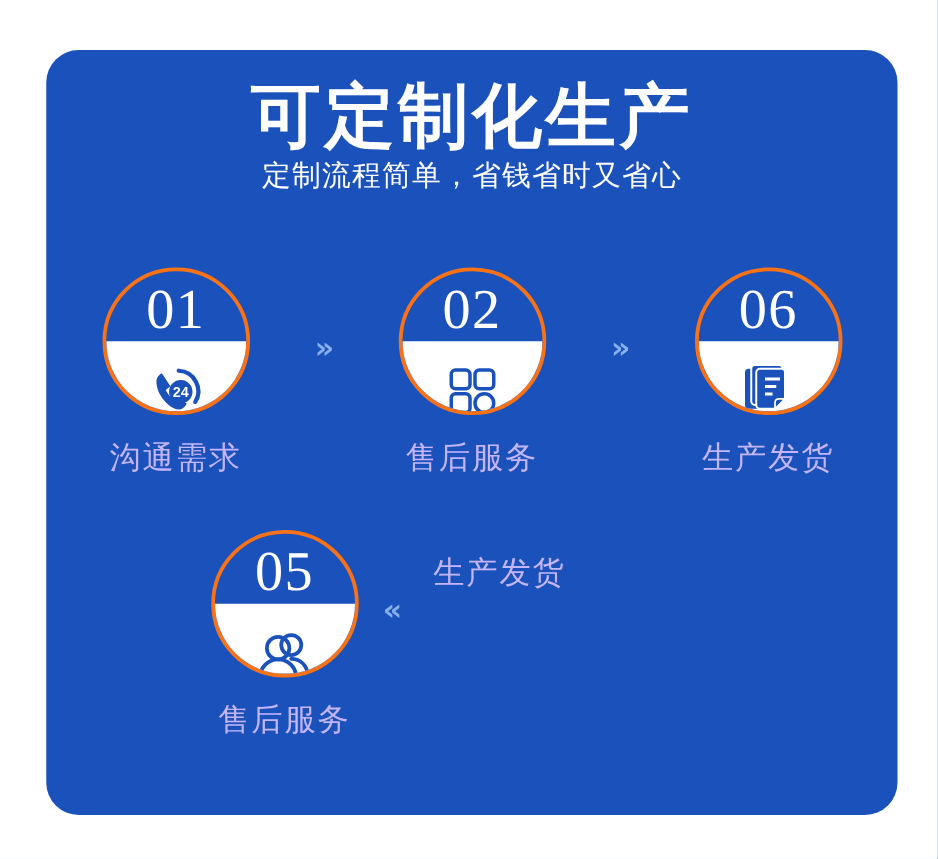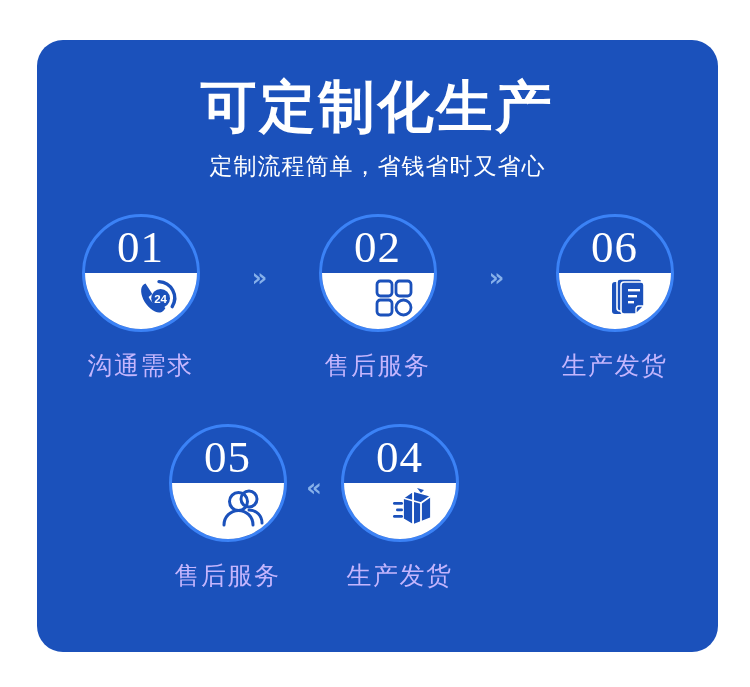--- a/index.html
+++ b/index.html
@@ -38,21 +38,21 @@
     top: 24px;
     width: 681px;
     text-align: center;
   }
   .title {
     font-size: 56px;
     font-weight: bold;
     color: #ffffff;
     letter-spacing: 3px;
     line-height: 1.05;
-    margin: 14px;
+    margin: 0;
   }
   .subtitle {
     margin: 2px 0 0 0;
     font-size: 23px;
     color: #ffffff;
     letter-spacing: 1px;
     font-weight: normal;
   }
 
   
@@ -70,21 +70,21 @@
     display: flex;
     flex-direction: column;
     align-items: center;
   }
 
   .circle {
     position: relative;
     width: 118px;
     height: 118px;
     border-radius: 50%;
-    border: 3px solid #3b82f6;
+    border: 3px solid #f97316;
     box-sizing: border-box;
     overflow: hidden;
     background: #1b51bb;
   }
   .circle-bottom {
     position: absolute;
     left: 0;
     bottom: 0;
     width: 100%;
     height: 50%;
@@ -98,26 +98,26 @@
     text-align: center;
     font-family: "Liberation Serif", "DejaVu Serif", serif;
     font-size: 45px;
     line-height: 52px;
     color: #ffffff;
     letter-spacing: 1px;
     font-weight: normal;
   }
   .circle-icon {
     position: absolute;
-    left: 16px;
+    left: 0;
     top: 59px;
     width: 100%;
     height: 59px;
     display: flex;
-    align-items: flex-start;
+    align-items: flex-end;
     justify-content: center;
   }
   .circle-icon svg { display: block; }
 
   .step-label {
     margin-top: 17px;
     font-size: 25px;
     color: #c4b5fd;
     letter-spacing: 1.5px;
     white-space: nowrap;
@@ -222,37 +222,20 @@
               <path d="M3 39 c0 -8.1 6.5 -14.6 14.5 -14.6 c8 0 14.5 6.5 14.5 14.6" fill="none" stroke="#1b51bb" stroke-width="3" stroke-linecap="round"></path>
             </svg>
           </div>
         </div>
         <div class="step-label">售后服务</div>
       </div>
 
       <div class="arrow">«</div>
 
       <div class="step">
-        <div class="circle">
-          <div class="circle-bottom"></div>
-          <div class="circle-num">04</div>
-          <div class="circle-icon">
-            <svg width="50" height="44" viewBox="0 0 50 44">
-              <path d="M22 5 L40 10 L40 32 L22 39 L22 5 Z" fill="#1b51bb"></path>
-              <path d="M22 5 L40 10 L40 32 L22 39 Z" fill="none" stroke="#ffffff" stroke-width="1.8" stroke-linejoin="round"></path>
-              <path d="M22 5 L12 12 L12 33 L22 39 Z" fill="#1b51bb" stroke="#ffffff" stroke-width="1.8" stroke-linejoin="round"></path>
-              <path d="M12 12 L30 17 L40 10" fill="none" stroke="#ffffff" stroke-width="1.8" stroke-linejoin="round"></path>
-              <path d="M30 17 L30 38" fill="none" stroke="#ffffff" stroke-width="1.8"></path>
-              <path d="M26 2 L33 4 L30 7" fill="#1b51bb"></path>
-              <rect x="2" y="16" width="10" height="2.8" rx="1.4" fill="#1b51bb"></rect>
-              <rect x="5" y="22.5" width="7" height="2.8" rx="1.4" fill="#1b51bb"></rect>
-              <rect x="2" y="29" width="10" height="2.8" rx="1.4" fill="#1b51bb"></rect>
-            </svg>
-          </div>
-        </div>
         <div class="step-label">生产发货</div>
       </div>
 
       <div class="spacer-175"></div>
 
     </div>
 
   </div>
 </div>
 

